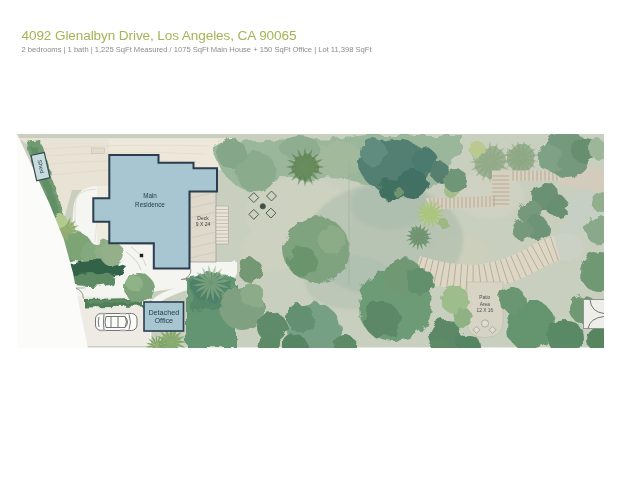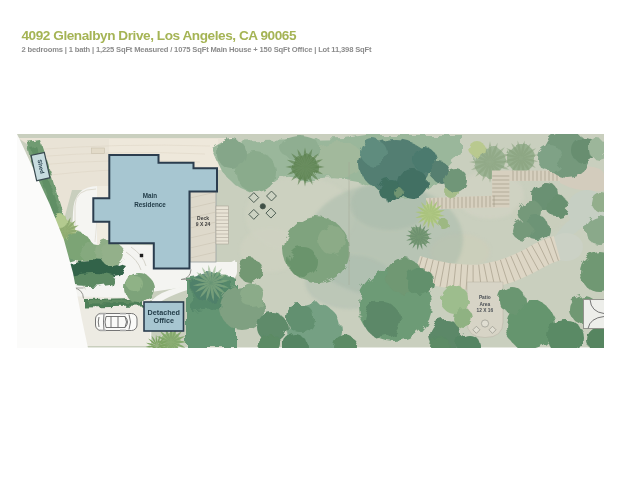--- a/index.html
+++ b/index.html
@@ -1,17 +1,17 @@
 <!DOCTYPE html>
 <html><head>
 <meta charset="utf-8">
 <style>
   html,body{margin:0;padding:0;background:#fff;}
   .page{position:relative;width:621px;height:404px;background:#fff;overflow:hidden;
-        font-family:"Liberation Sans", sans-serif;font-weight:bold;}
+        font-family:"Liberation Sans", sans-serif;}
   svg{display:block;}
 </style>
 </head>
 <body>
 <div class="page">
 <svg width="621" height="480" viewBox="0 0 621 480" xmlns="http://www.w3.org/2000/svg">
   <defs>
     <filter id="rough" x="-20%" y="-20%" width="140%" height="140%">
       <feTurbulence type="fractalNoise" baseFrequency="0.12" numOctaves="2" seed="7" result="n"></feTurbulence>
       <feDisplacementMap in="SourceGraphic" in2="n" scale="7"></feDisplacementMap>

